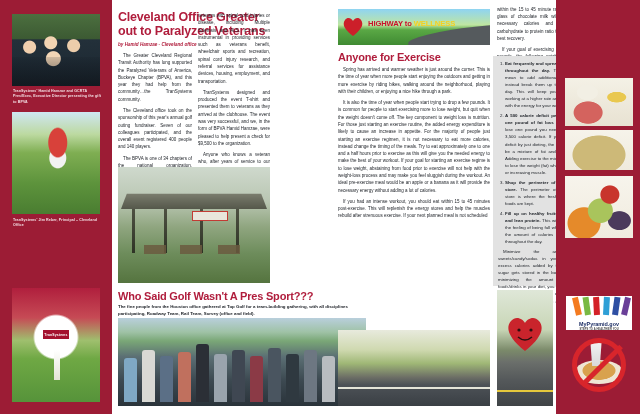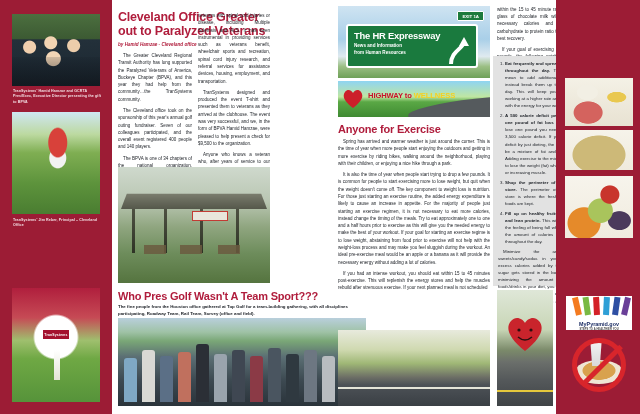--- a/index.html
+++ b/index.html
@@ -307,53 +307,39 @@
     <div class="pav-post" style="left:14px"></div>
     <div class="pav-post" style="left:46px"></div>
     <div class="pav-post" style="left:82px"></div>
     <div class="pav-post" style="left:118px"></div>
     <div class="pav-banner"></div>
     <div class="pav-table" style="left:26px"></div>
     <div class="pav-table" style="left:62px"></div>
     <div class="pav-table" style="left:100px"></div>
   </div>
 
-  <div class="golf-head">Who Pres Golf Wasn't A Team Sport???</div>
+  <div class="golf-head">Who Said Golf Wasn't A Pres Sport???</div>
   <div class="golf-sub">The fine people from the Houston office gathered at Top Golf for a team-building gathering, with all disciplines participating, Roadway Team, Rail Team, Survey (office and field).</div>
   <div class="golf-photo">
     <div class="person" style="left:6px;height:44px;background:#7fa8c4"></div>
     <div class="person" style="left:24px;height:52px;background:#d9d9d4"></div>
     <div class="person" style="left:42px;height:46px;background:#5b6f86"></div>
     <div class="person" style="left:60px;height:50px;background:#c0705e"></div>
     <div class="person" style="left:78px;height:58px;background:#2b2f36"></div>
     <div class="person" style="left:96px;height:48px;background:#9aa4ad"></div>
     <div class="person" style="left:114px;height:52px;background:#3f4752"></div>
     <div class="person" style="left:132px;height:46px;background:#8b3a46"></div>
     <div class="person" style="left:150px;height:54px;background:#4a5560"></div>
     <div class="person" style="left:168px;height:48px;background:#2f3940"></div>
     <div class="person" style="left:186px;height:52px;background:#6d7782"></div>
     <div class="person" style="left:204px;height:46px;background:#b8bcc0"></div>
     <div class="person" style="left:222px;height:50px;background:#49525b"></div>
   </div>
 
   <div class="hr-block">
-    <div class="sky-band">
-      <div class="exit-sign">EXIT 1A</div>
-      <div class="hw-sign">
-        <div class="hw-title">The HR Expressway</div>
-        <div class="hw-sub">
-          <div>News and Information</div>
-          <div>from Human Resources</div>
-        </div>
-        <svg class="hw-arrow" viewBox="0 0 22 30">
-          <path d="M4 29 C4 16, 16 14, 17 7" stroke="#fff" stroke-width="4" fill="none"></path>
-          <path d="M17 2 L22 11 L12 11 Z" fill="#fff"></path>
-        </svg>
-      </div>
-    </div>
 
     <div class="wellness-banner">
       <div class="wb-road"></div>
       <svg class="wb-heart" viewBox="0 0 22 20">
         <path d="M11 19 C2 12, 0 7, 3 3 C6 -1, 10 2, 11 4 C12 2, 16 -1, 19 3 C22 7, 20 12, 11 19 Z" fill="#cc1f2a"></path>
       </svg>
       <div class="wb-text"><span>HIGHWAY to </span><span class="yellow">WELLNESS</span></div>
     </div>
 
     <div class="eat-head">Anyone for Exercise</div>

